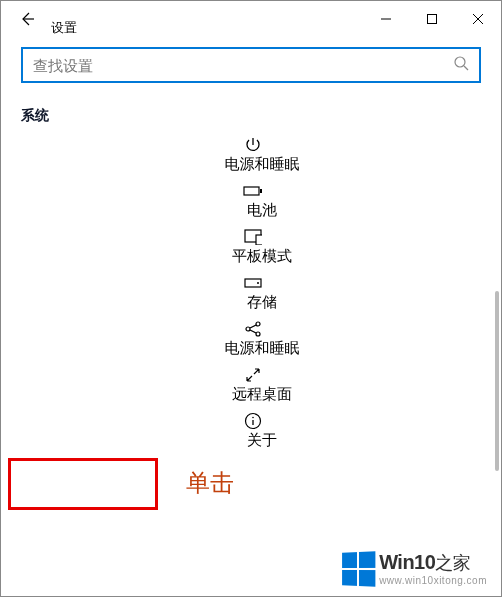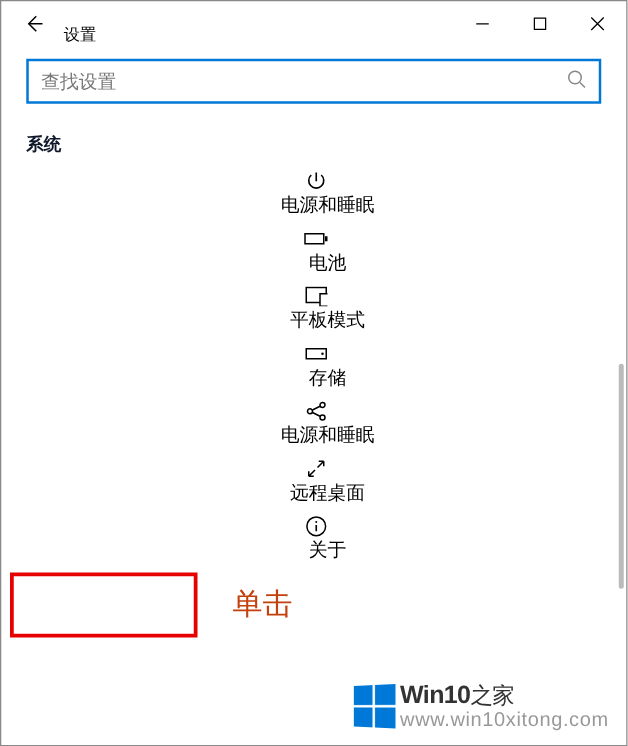--- a/index.html
+++ b/index.html
@@ -127,21 +127,21 @@
       display: grid;
       grid-template-columns: 1fr 1fr;
       grid-template-rows: 1fr 1fr;
       gap: 2px;
       transform: perspective(80px) rotateY(-12deg);
     }
     .win-logo div { background: #0078d7; }
     .logo-text { display: flex; flex-direction: column; align-items: flex-start; }
     .logo-main { font-size: 20px; font-weight: bold; color: #333; letter-spacing: -0.5px; }
     .logo-main .zh { font-weight: normal; font-size: 18px; }
-    .logo-url { font-size: 16px; color: #999; letter-spacing: 0.5px; }
+    .logo-url { font-size: 10px; color: #999; letter-spacing: 0.5px; }
   </style>
 </head>
 <body>
 
 <div class="titlebar">
   <div class="back-btn">
     <svg width="16" height="16" viewBox="0 0 16 16">
         <path d="M10 2 L4 8 L10 14" stroke="#000" stroke-width="1.2" fill="none"></path>
         <path d="M4 8 L15 8" stroke="#000" stroke-width="1.2"></path>
       </svg>

